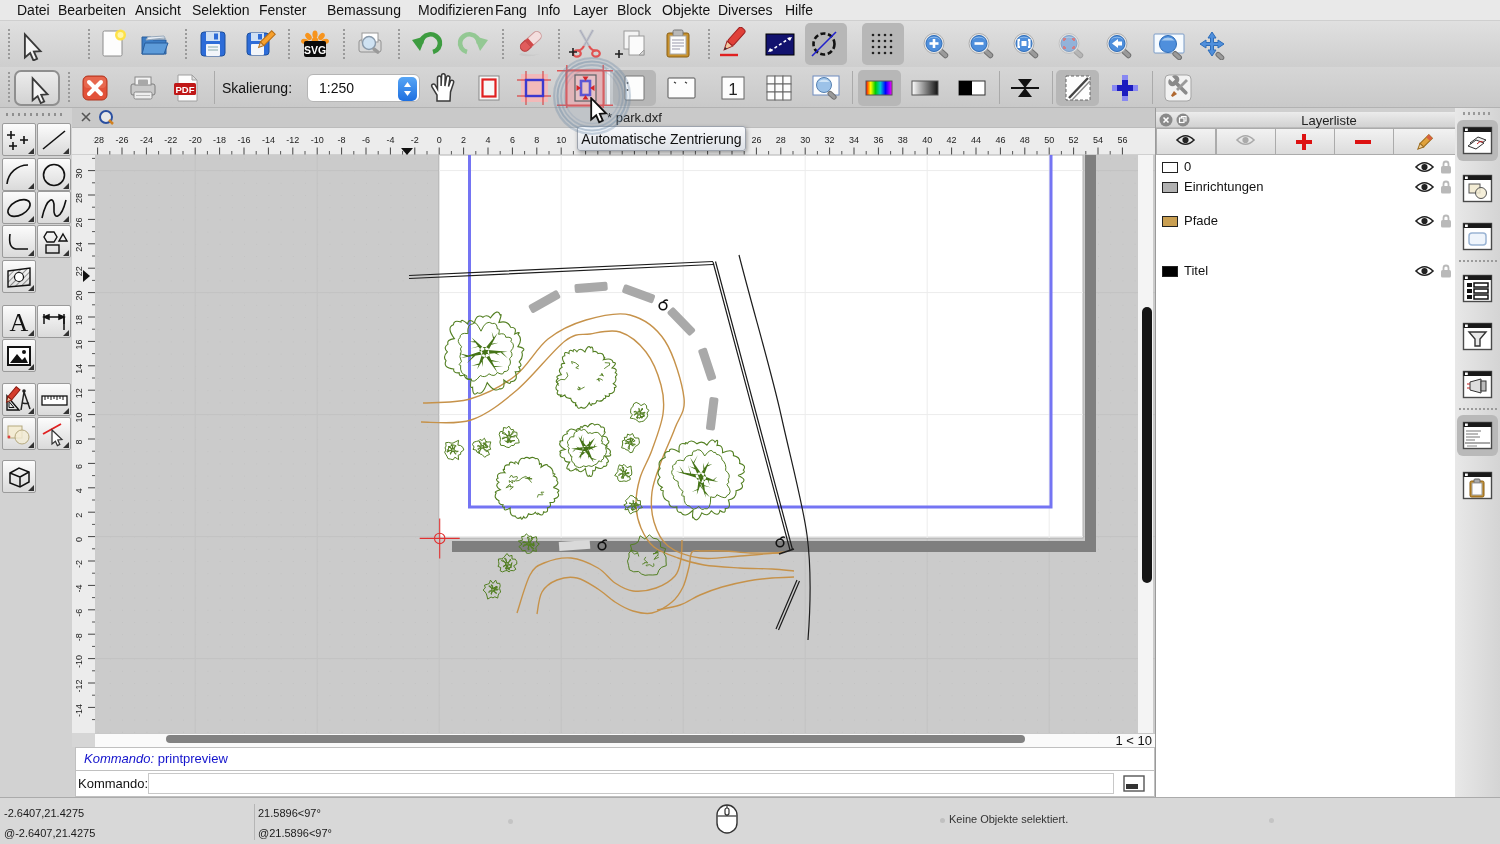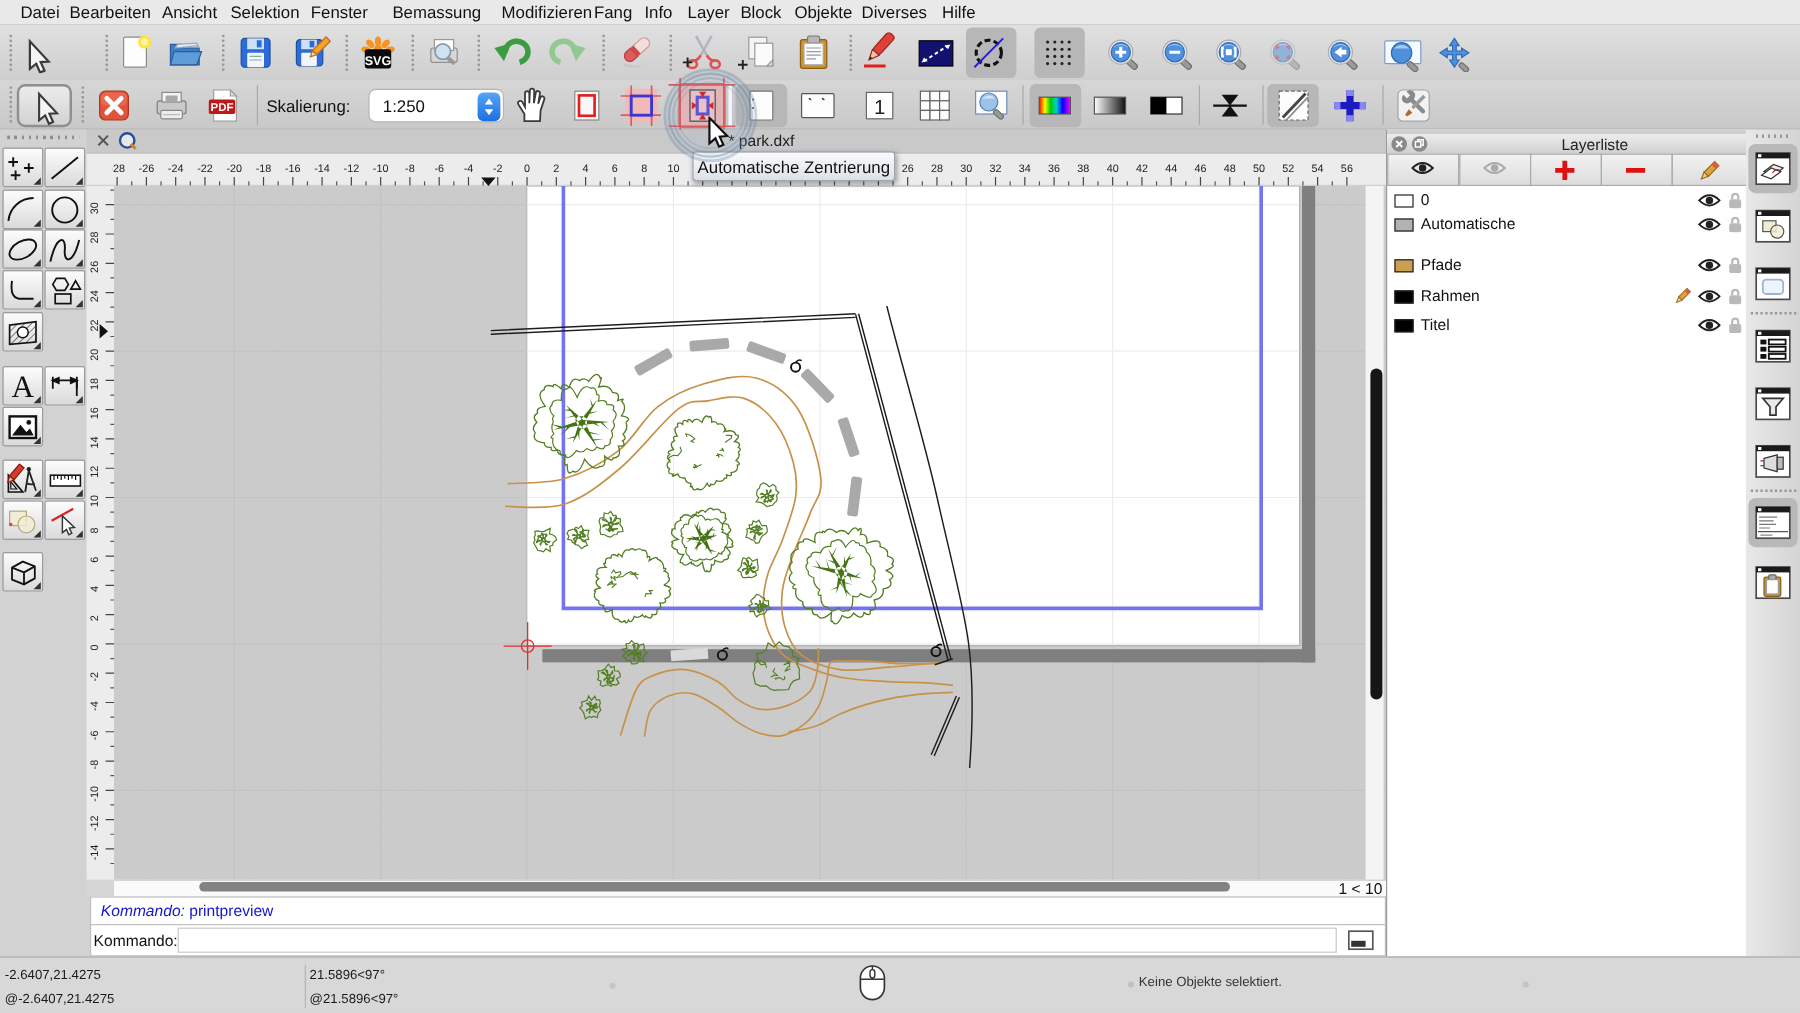--- a/index.html
+++ b/index.html
@@ -938,52 +938,33 @@
           <path d="M1,7 Q9.5,-1.5 18,7 Q9.5,15.5 1,7 Z" fill="none" stroke="#222" stroke-width="1.6"></path>
           <circle cx="9.5" cy="7" r="3.1" fill="#222"></circle>
         </svg></div>
       <div style="position:absolute;left:284px;top:3px"><svg width="12" height="14" viewBox="0 0 12 14">
           <rect x="1" y="6" width="10" height="7.5" rx="1.5" fill="#b9b9b9"></rect>
           <path d="M3.5,6 V4 a2.5,2.5 0 0 1 5,0 V6" fill="none" stroke="#b9b9b9" stroke-width="1.8"></path>
         </svg></div>
     </div>
     <div class="lrow" style="top:69px">
       <div class="sw" style="background:#b2b2b2"></div>
-      <span class="nm">Automatische</span>
+      <span class="nm">Einrichtungen</span>
       <div style="position:absolute;left:259px;top:3px"><svg width="19" height="14" viewBox="0 0 19 14">
           <path d="M1,7 Q9.5,-1.5 18,7 Q9.5,15.5 1,7 Z" fill="none" stroke="#222" stroke-width="1.6"></path>
           <circle cx="9.5" cy="7" r="3.1" fill="#222"></circle>
         </svg></div>
       <div style="position:absolute;left:284px;top:3px"><svg width="12" height="14" viewBox="0 0 12 14">
           <rect x="1" y="6" width="10" height="7.5" rx="1.5" fill="#b9b9b9"></rect>
           <path d="M3.5,6 V4 a2.5,2.5 0 0 1 5,0 V6" fill="none" stroke="#b9b9b9" stroke-width="1.8"></path>
         </svg></div>
     </div>
     <div class="lrow" style="top:103px">
       <div class="sw" style="background:#c99f52"></div>
       <span class="nm">Pfade</span>
-      <div style="position:absolute;left:259px;top:3px"><svg width="19" height="14" viewBox="0 0 19 14">
-          <path d="M1,7 Q9.5,-1.5 18,7 Q9.5,15.5 1,7 Z" fill="none" stroke="#222" stroke-width="1.6"></path>
-          <circle cx="9.5" cy="7" r="3.1" fill="#222"></circle>
-        </svg></div>
-      <div style="position:absolute;left:284px;top:3px"><svg width="12" height="14" viewBox="0 0 12 14">
-          <rect x="1" y="6" width="10" height="7.5" rx="1.5" fill="#b9b9b9"></rect>
-          <path d="M3.5,6 V4 a2.5,2.5 0 0 1 5,0 V6" fill="none" stroke="#b9b9b9" stroke-width="1.8"></path>
-        </svg></div>
-    </div>
-    <div class="lrow" style="top:129px">
-      <div class="sw" style="background:#000000"></div>
-      <span class="nm">Rahmen</span>
-      <div style="position:absolute;left:238px;top:2px"><svg width="16" height="16" viewBox="0 0 16 16">
-          <g transform="rotate(45 8 8)">
-            <rect x="6" y="0.5" width="4" height="10" fill="#e0a23c" stroke="#9a6a1a" stroke-width="0.8"></rect>
-            <rect x="6" y="0.5" width="4" height="3" fill="#d86040"></rect>
-            <path d="M6,10.5 L10,10.5 L8,15 Z" fill="#f0cf9a" stroke="#9a6a1a" stroke-width="0.8"></path>
-          </g>
-        </svg></div>
       <div style="position:absolute;left:259px;top:3px"><svg width="19" height="14" viewBox="0 0 19 14">
           <path d="M1,7 Q9.5,-1.5 18,7 Q9.5,15.5 1,7 Z" fill="none" stroke="#222" stroke-width="1.6"></path>
           <circle cx="9.5" cy="7" r="3.1" fill="#222"></circle>
         </svg></div>
       <div style="position:absolute;left:284px;top:3px"><svg width="12" height="14" viewBox="0 0 12 14">
           <rect x="1" y="6" width="10" height="7.5" rx="1.5" fill="#b9b9b9"></rect>
           <path d="M3.5,6 V4 a2.5,2.5 0 0 1 5,0 V6" fill="none" stroke="#b9b9b9" stroke-width="1.8"></path>
         </svg></div>
     </div>
     <div class="lrow" style="top:153px">

